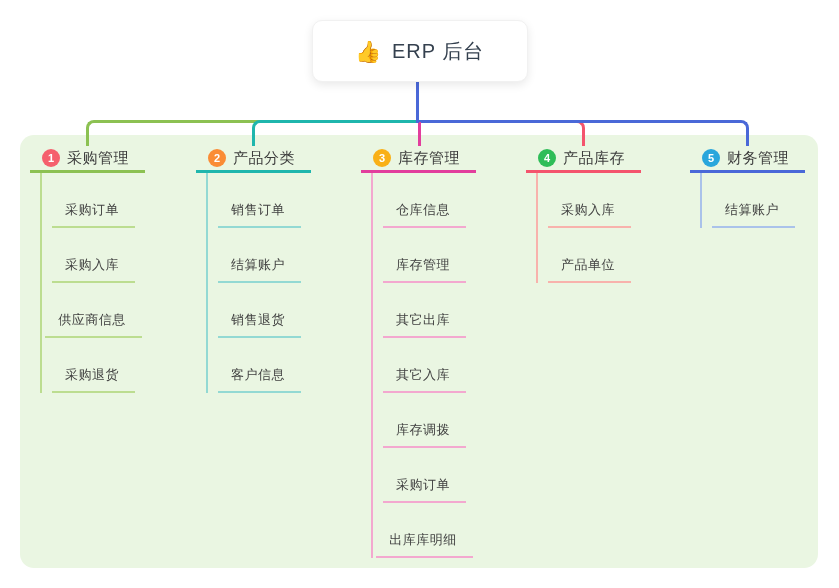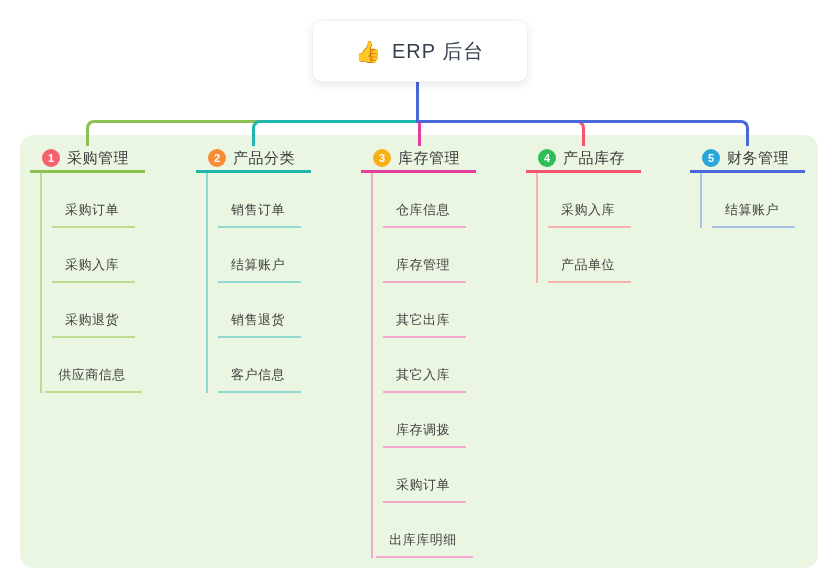--- a/index.html
+++ b/index.html
@@ -107,24 +107,24 @@
       <span class="t">采购管理</span>
     </div>
     <div class="children">
           <div class="child">
             <span>采购订单</span>
           </div>
           <div class="child">
             <span>采购入库</span>
           </div>
           <div class="child">
+            <span>供应商信息</span>
+          </div>
+          <div class="child">
             <span>采购退货</span>
-          </div>
-          <div class="child">
-            <span>供应商信息</span>
           </div>
         </div>
   </div>
       <div class="branch" style="left: 196px; --c: #1fb6ad; --lc: #93d9d3; --cc: #fa8c35;">
     <div class="branch-title">
       <span class="num">2</span>
       <span class="t">产品分类</span>
     </div>
     <div class="children">
           <div class="child">

